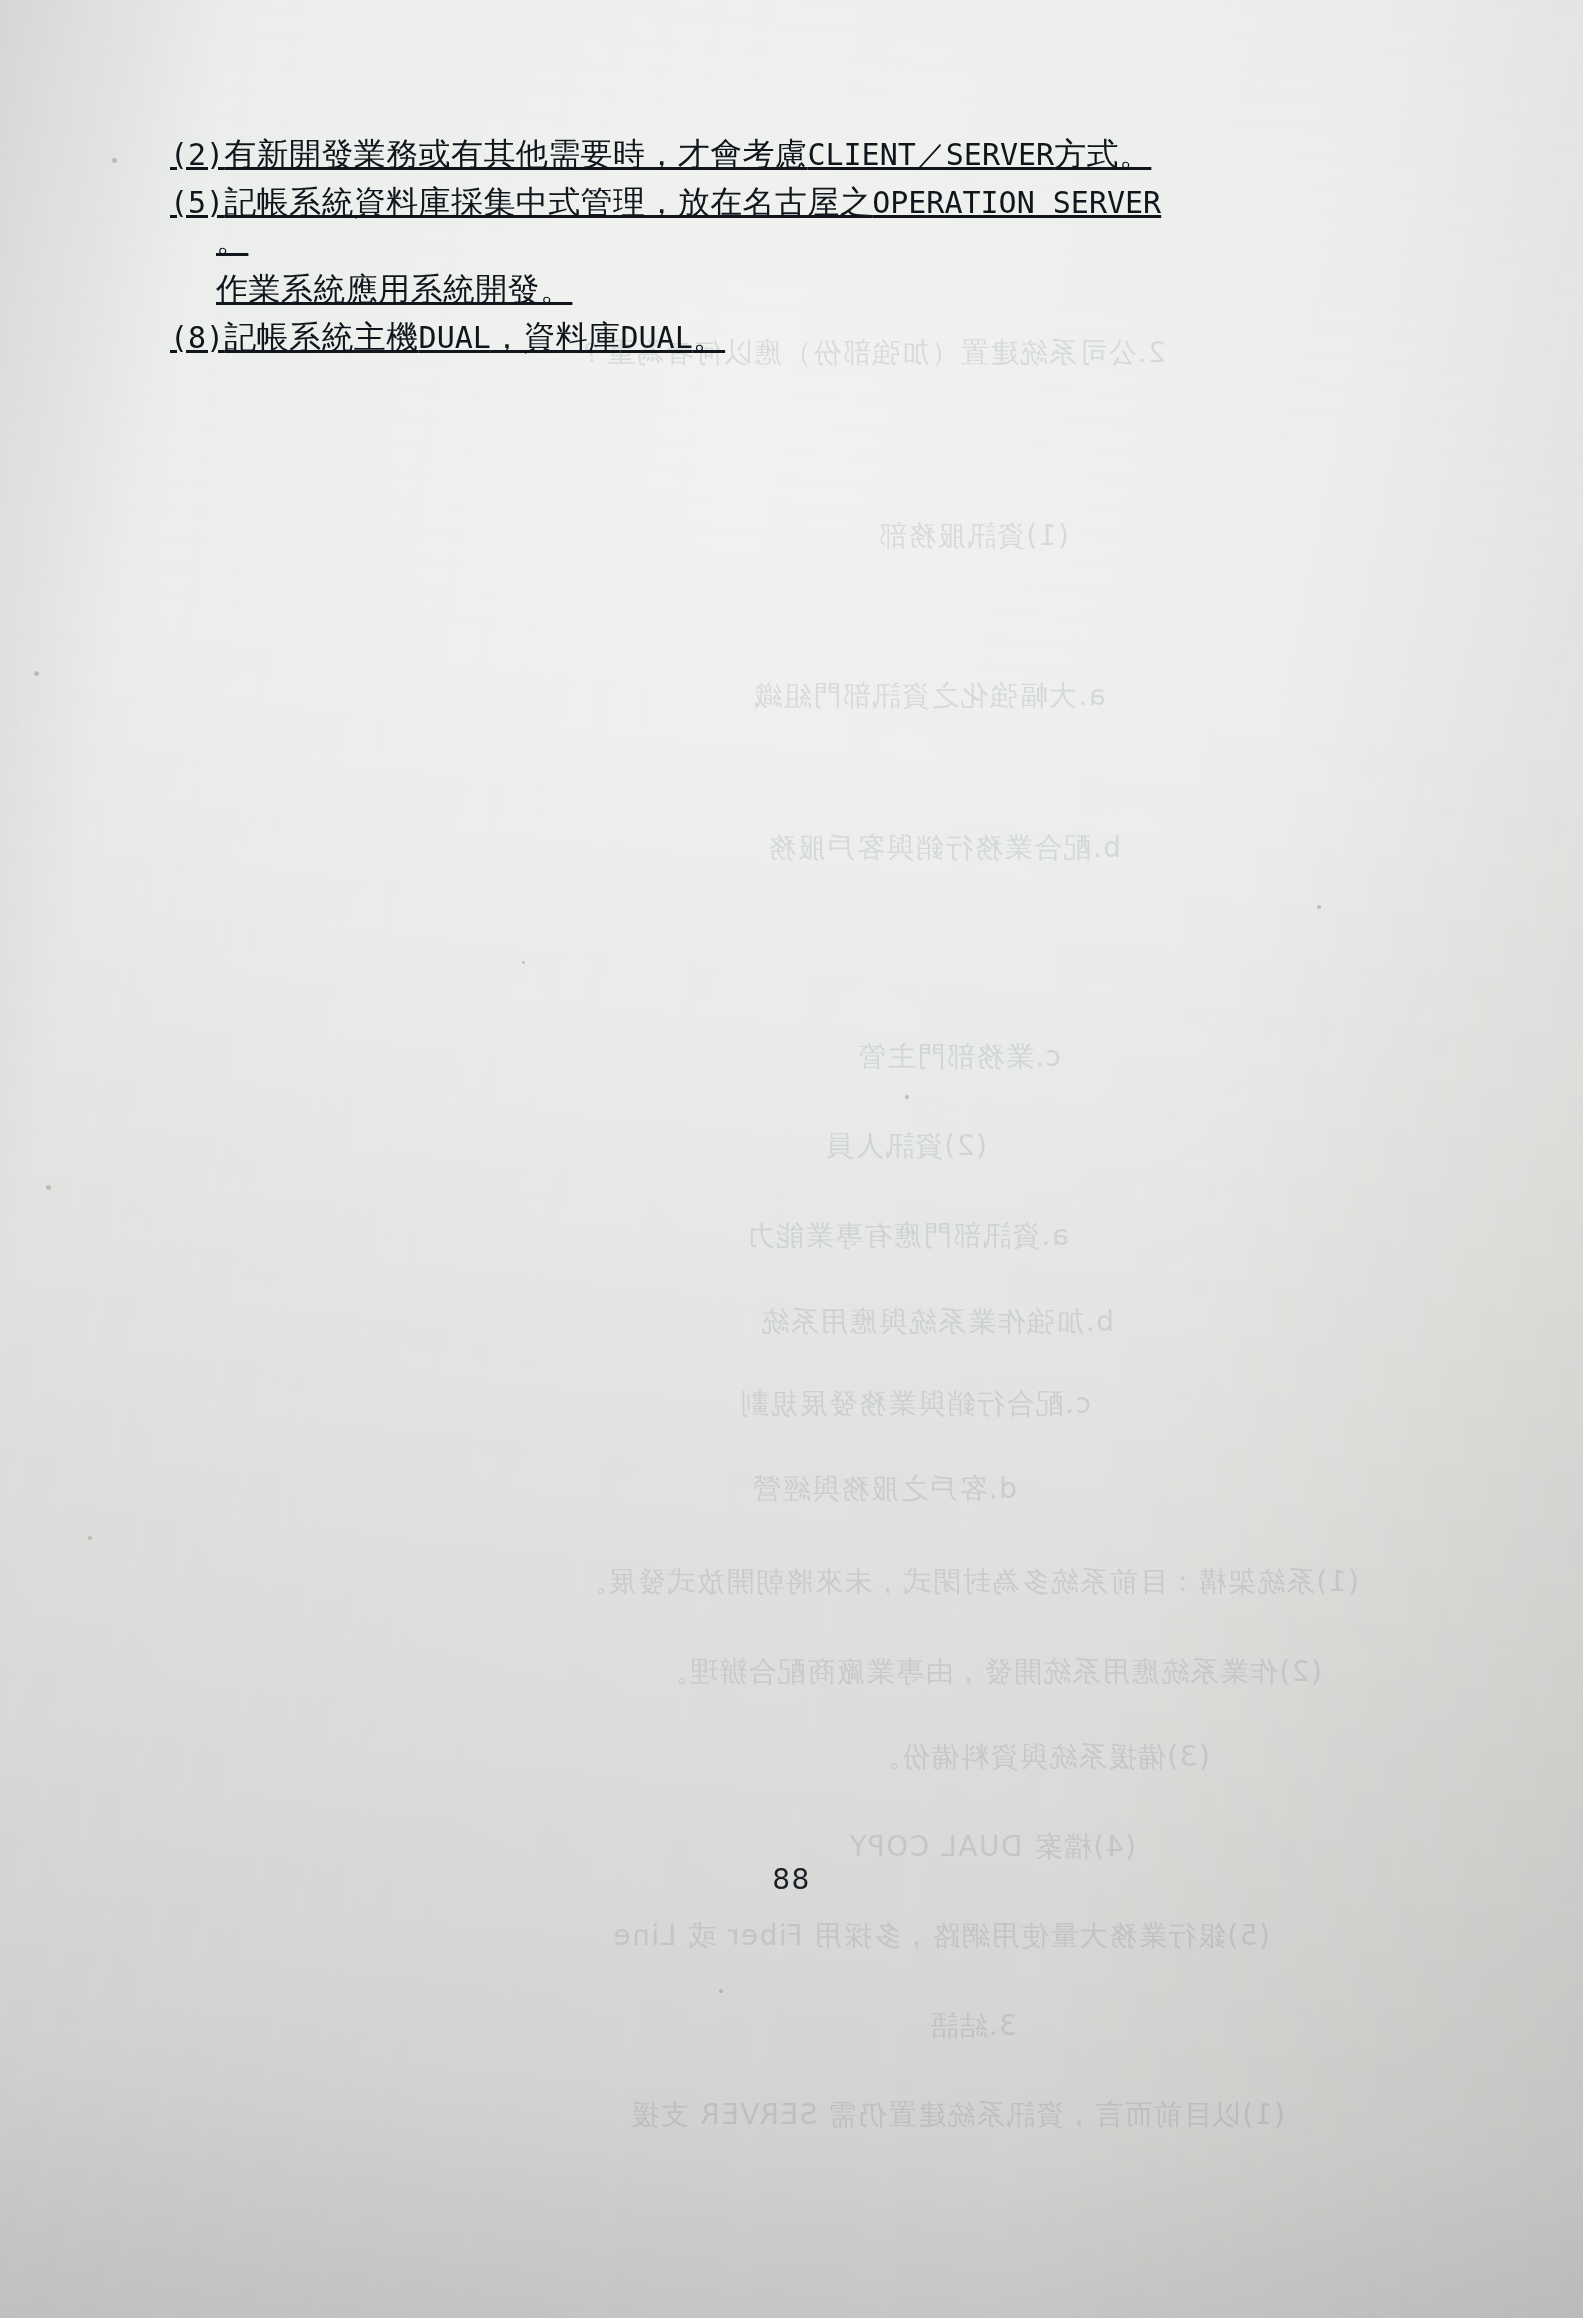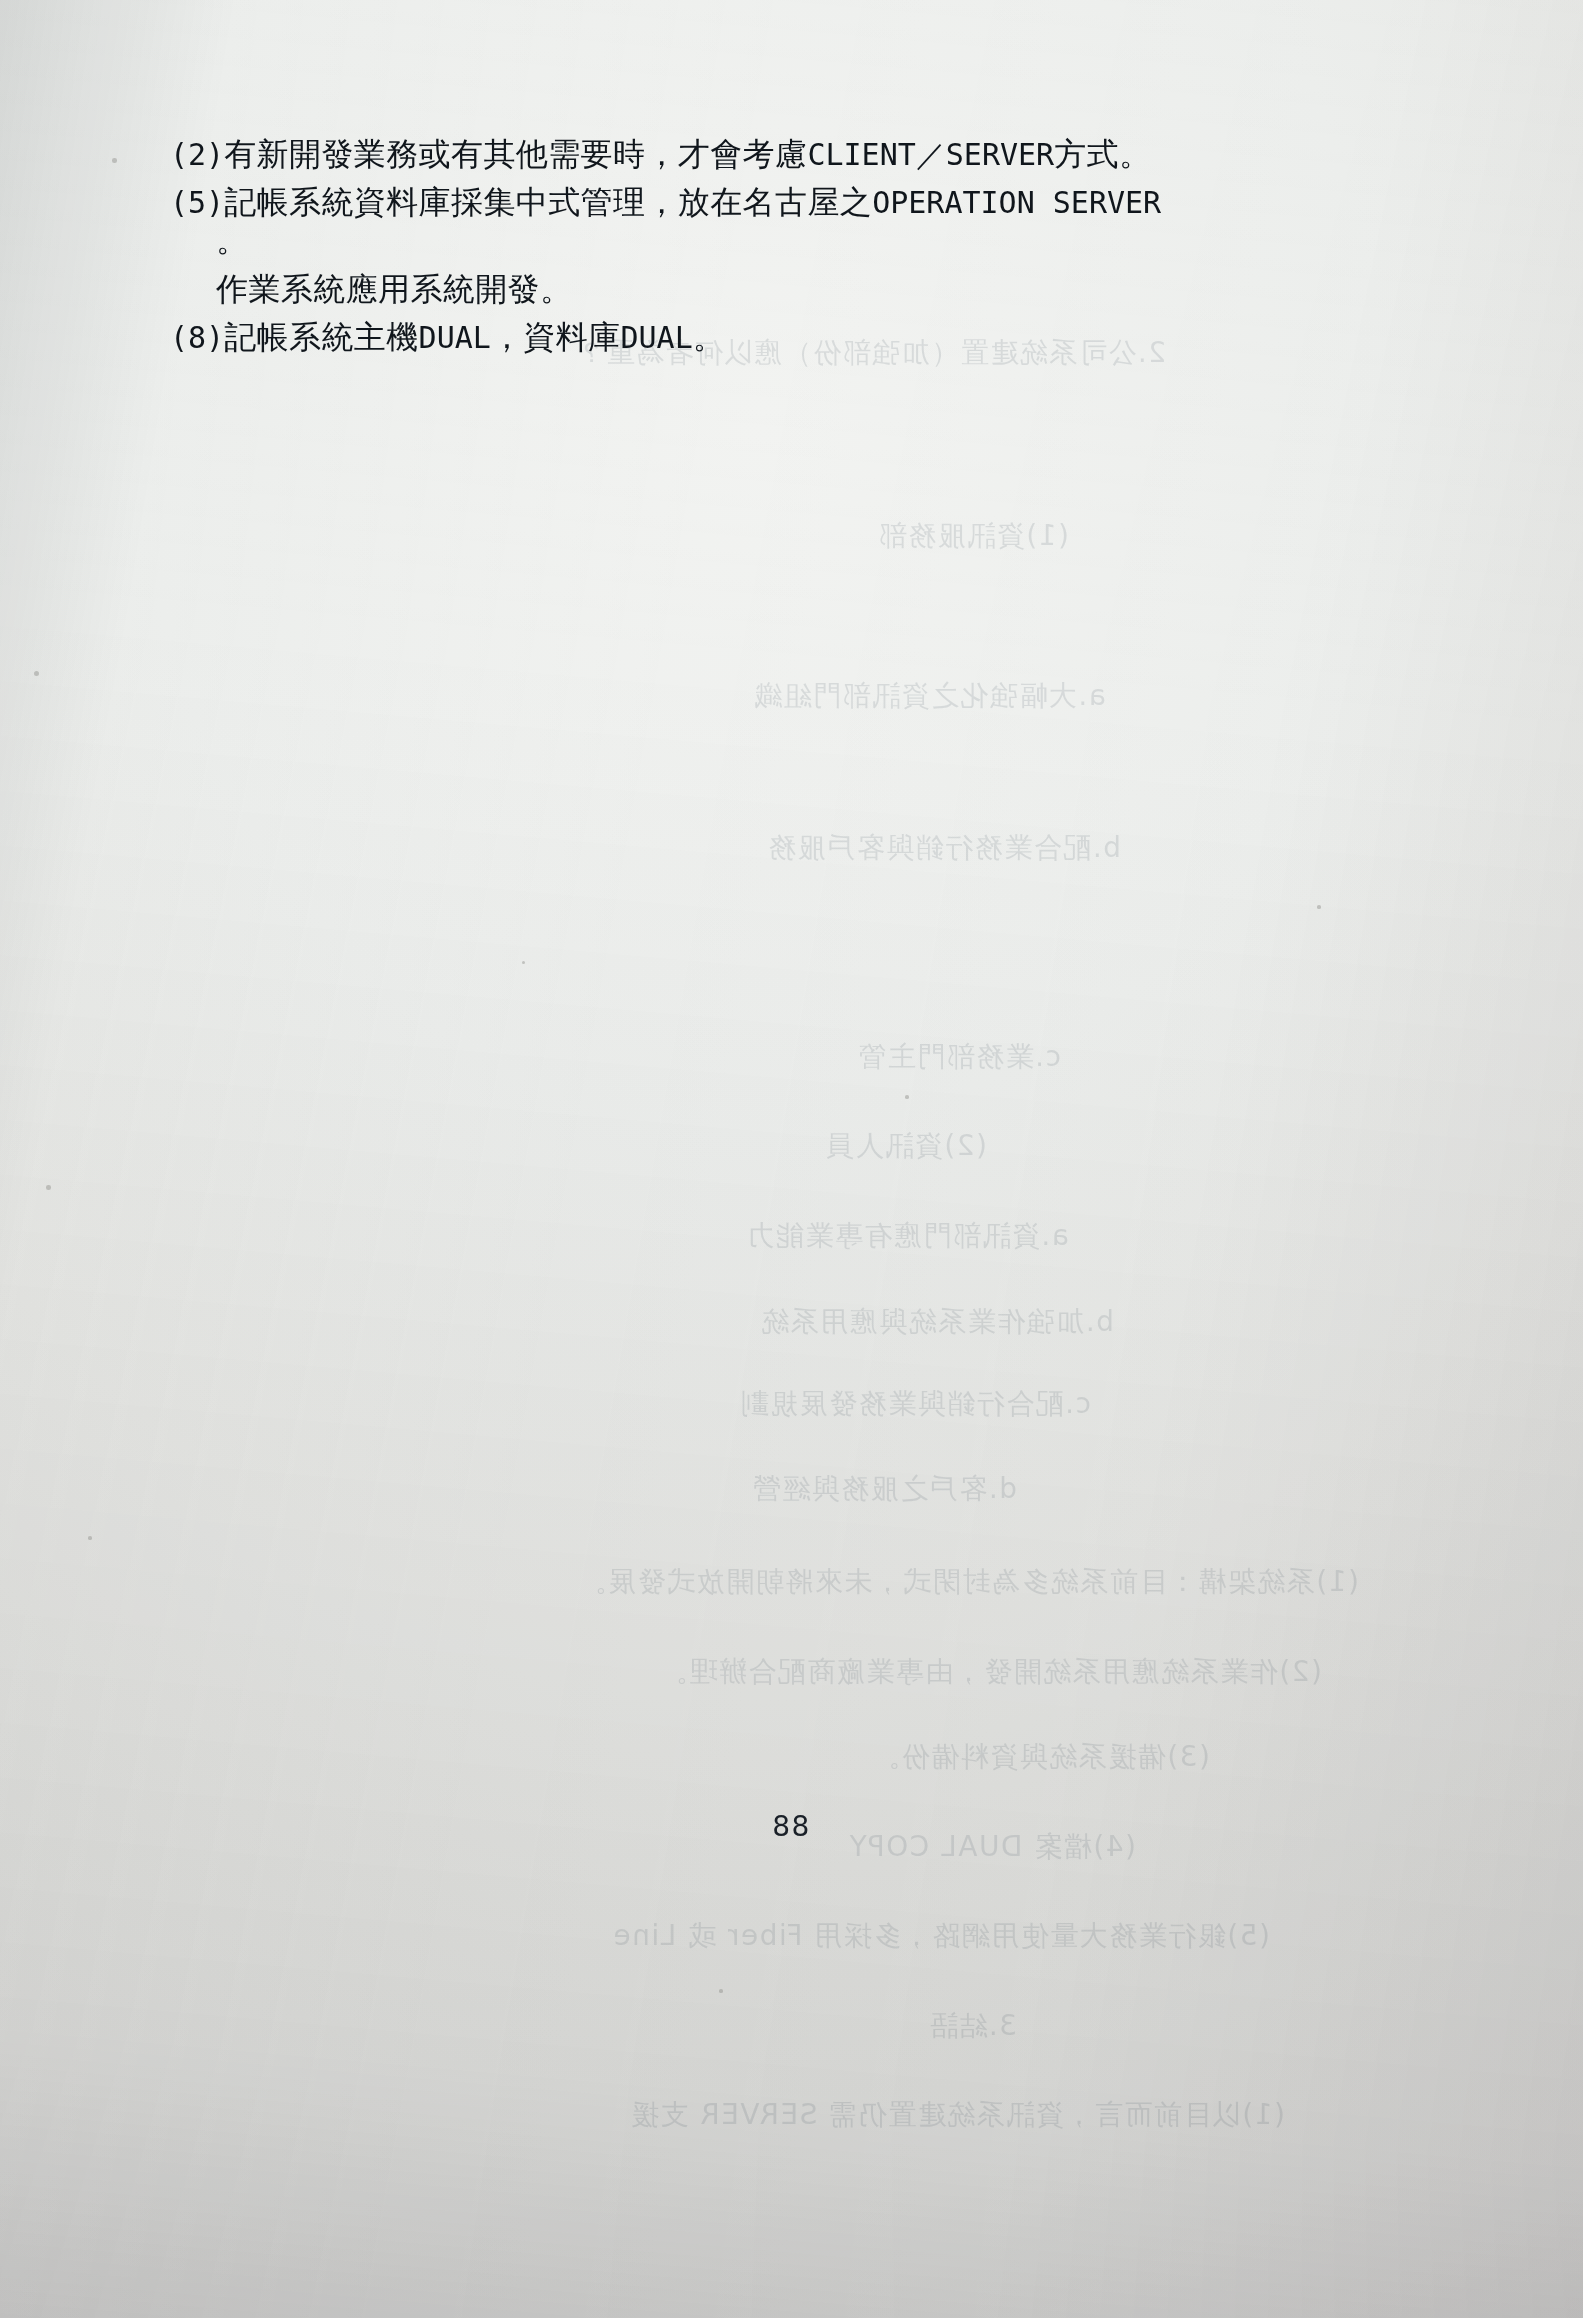--- a/index.html
+++ b/index.html
@@ -74,20 +74,21 @@
   .para {
     position: relative;
     margin-bottom: 16.4px;
     text-align: left;
   }
   .line {
     display: block;
     white-space: nowrap;
     letter-spacing: 0.4px;
     margin-bottom: 6px;
+    text-decoration: underline;
   }
   .line.indent {
     padding-left: 46px;
   }
   .num {
     letter-spacing: 0px;
   }
   
   .lat {
     font-family: "DejaVu Sans Mono", monospace;
@@ -95,21 +96,21 @@
     letter-spacing: 0px;
   }
   .cjk {
     font-family: "DejaVu Sans", sans-serif;
   }
 
   .page-number {
     position: absolute;
     left: 0;
     right: 0;
-    top: 1810px;
+    top: 1863px;
     text-align: center;
     font-family: "DejaVu Sans", sans-serif;
     font-size: 28px;
     color: #1a2028;
     letter-spacing: 1.5px;
   }
 </style>
 </head>
 <body>
 

